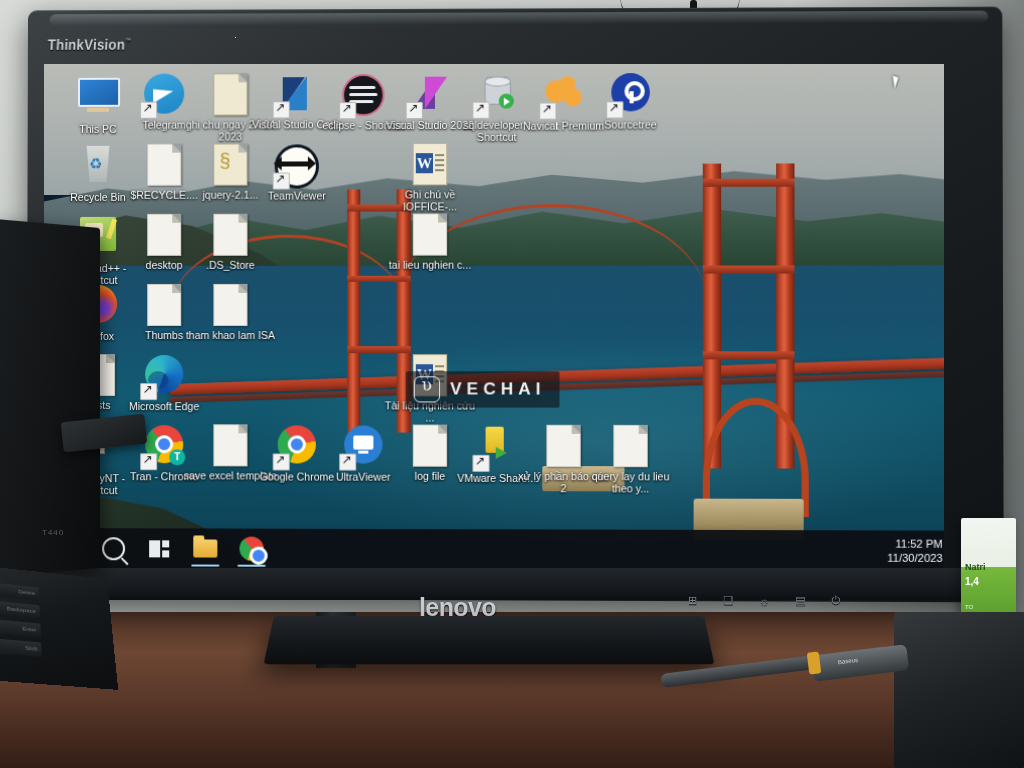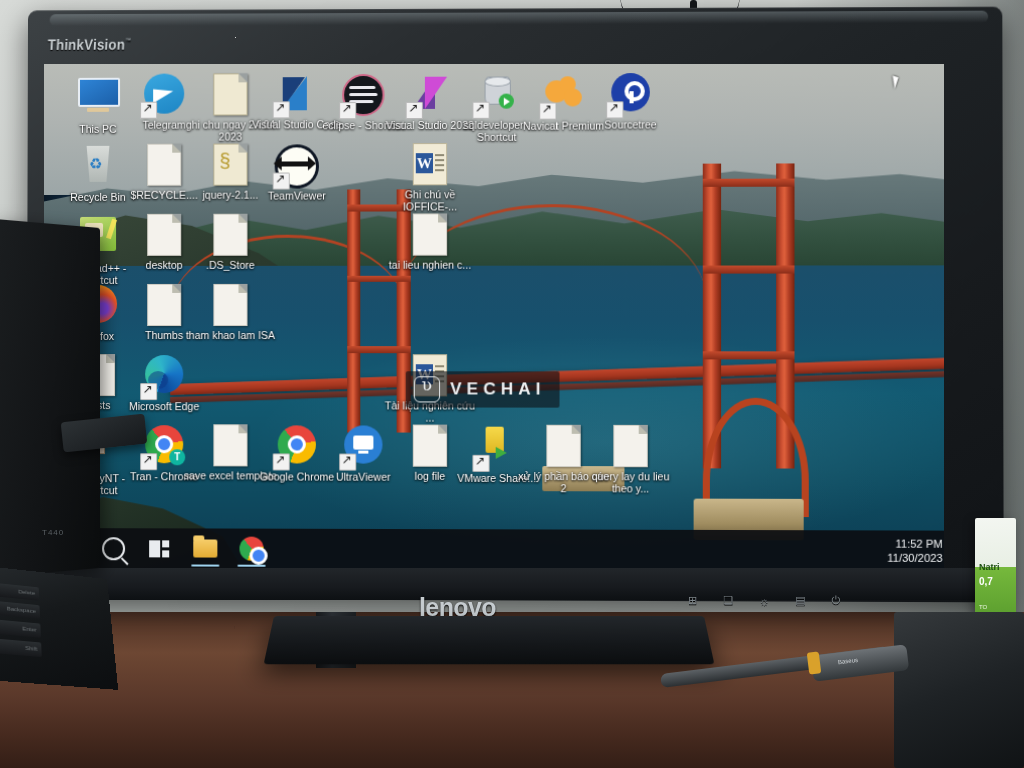--- a/index.html
+++ b/index.html
@@ -221,21 +221,21 @@
     background:linear-gradient(160deg,#25292c 0%,#16191b 40%,#0c0e10 100%);
     transform:perspective(700px) rotateX(30deg) rotateY(12deg);transform-origin:top left;}
   .key{position:absolute;left:4px;width:52px;height:15px;background:linear-gradient(180deg,#2a2e31,#17191c);
     border-radius:2px;color:#6b7174;font-size:6px;text-align:right;padding-right:4px;line-height:15px;box-sizing:border-box;}
   .usb{position:absolute;left:62px;top:418px;width:84px;height:30px;border-radius:4px;
     background:linear-gradient(160deg,#2d3235,#16191c);transform:rotate(-6deg);box-shadow:0 4px 10px rgba(0,0,0,.5);}
 
   
   .rt-box{position:absolute;right:0;top:612px;width:130px;height:156px;
     background:linear-gradient(160deg,#35393c 0%,#1e2225 50%,#101315 100%);border-radius:3px;}
-  .carton{position:absolute;right:8px;top:518px;width:41px;height:128px;
+  .carton{position:absolute;right:8px;top:518px;width:55px;height:128px;
     background:linear-gradient(175deg,#f3f6f1 0%,#e8efe4 40%,#d8e2d4 100%);border-radius:2px;
     box-shadow:-3px 3px 10px rgba(0,0,0,.35);overflow:hidden;}
   .carton .grn{position:absolute;left:0;bottom:0;width:100%;height:62%;background:linear-gradient(180deg,#76b93c,#4c8f27);}
   .carton .t1{position:absolute;left:4px;top:44px;font-size:9px;font-weight:700;color:#1d4f12;}
   .carton .t2{position:absolute;left:4px;top:58px;font-size:10px;font-weight:700;color:#fff;}
   .carton .t3{position:absolute;left:4px;top:86px;font-size:6px;color:#eaf5e0;}
   .cable-gray{position:absolute;left:660px;top:660px;width:230px;height:14px;
     background:linear-gradient(180deg,#5d6266,#2b2f32);border-radius:8px;transform:rotate(-7deg);}
   .cable-plug{position:absolute;left:812px;top:650px;width:96px;height:26px;border-radius:6px;
     background:linear-gradient(180deg,#6d7276,#32373a);transform:rotate(-7deg);}
@@ -626,21 +626,21 @@
       <div class="key" style="top:38px;">Backspace</div>
       <div class="key" style="top:58px;">Enter</div>
       <div class="key" style="top:78px;">Shift</div>
     </div>
   </div>
   <div class="usb"></div>
 
   <div class="carton">
     <div class="grn"></div>
     <div class="t1">Natri</div>
-    <div class="t2">0,7</div>
+    <div class="t2">1,4</div>
     <div class="t3">TO</div>
   </div>
   <div class="rt-box"></div>
   <div class="cable-gray"></div>
   <div class="cable-plug"></div>
   <div class="cable-ring"></div>
   <div class="plug-lbl">Baseus</div>
 
 </div>
 

